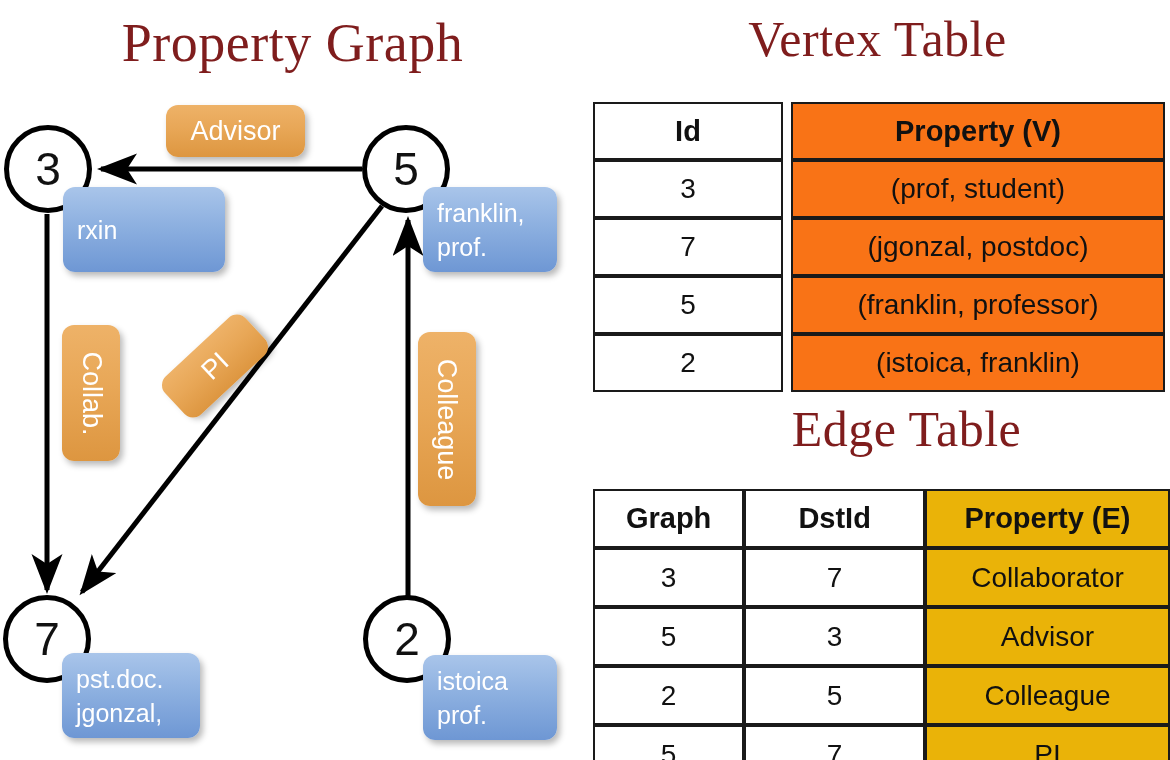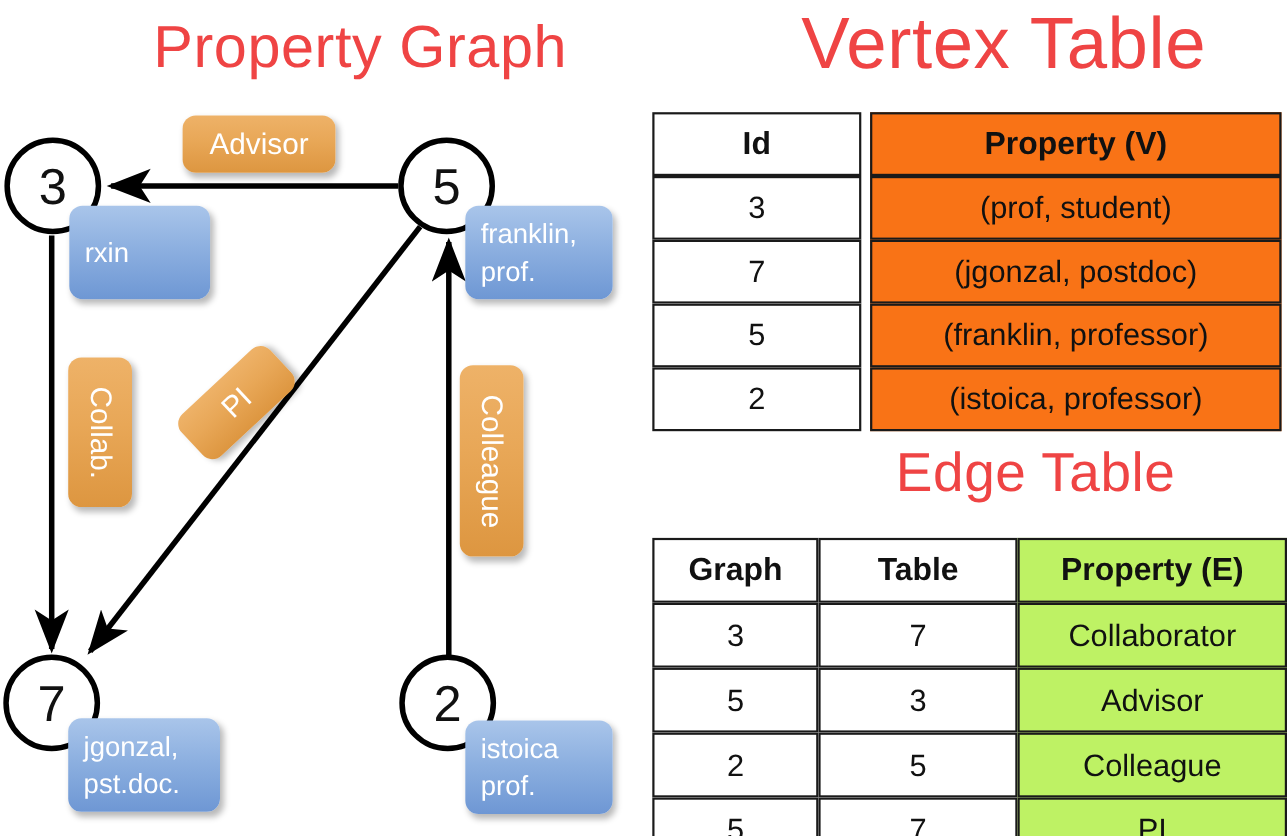--- a/index.html
+++ b/index.html
@@ -12,39 +12,38 @@
     height: 760px;
     position: relative;
     overflow: hidden;
     font-family: "Liberation Sans", sans-serif;
     color: #000;
   }
 
   
   .title {
     position: absolute;
-    font-family: Liberation Sans, sans-serif;
+    font-family: Liberation Serif, serif;
     font-weight: 300;
-    color: #ef4444;
+    color: #7f1d1d;
     white-space: nowrap;
     letter-spacing: 0.5px;
-    margin-left: 35px;
   }
   #title-property-graph {
     left: 0; top: 13px;
     width: 585px;
     text-align: center;
     font-size: 54px;
     line-height: 60px;
   }
   #title-vertex-table {
     left: 585px; top: 10px;
     width: 585px;
     text-align: center;
-    font-size: 66px;
+    font-size: 50px;
     line-height: 58px;
   }
   #title-edge-table {
     left: 614px; top: 400px;
     width: 585px;
     text-align: center;
     font-size: 50px;
     line-height: 58px;
   }
 
@@ -140,21 +139,21 @@
   .tbl th {
     font-weight: 700;
     font-size: 29px;
   }
   .spacer-col {
     border: none !important;
     width: 8px;
     background: transparent;
   }
   .cell-blue { background: #f97316; }
-  .cell-peach { background: #bef264; margin-top: 36px; }
+  .cell-peach { background: #eab308; margin-top: 36px; }
   .cell-white { background: #ffffff; }
 
   #vertex-table {
     left: 593px; top: 102px;
   }
   #vertex-table .c-id { width: 186px; height: 54px; }
   #vertex-table .c-prop { width: 370px; height: 54px; }
 
   #edge-table {
     left: 593px; top: 489px;
@@ -188,32 +187,32 @@
     <line x1="382" y1="206" x2="82" y2="592" stroke="#000" stroke-width="5" marker-end="url(#arrowhead)"></line>
 
     <line x1="408" y1="596" x2="408" y2="220" stroke="#000" stroke-width="5" marker-end="url(#arrowhead)"></line>
   </svg>
 
   <div class="node-circle" style="left:4px;  top:125px;">3</div>
   <div class="node-circle" style="left:362px; top:125px;">5</div>
   <div class="node-circle" style="left:3px;   top:595px;">7</div>
   <div class="node-circle" style="left:363px; top:595px;">2</div>
 
-  <div class="prop-box blue" style="left:63px; top:187px; width:128px; height:85px;">
+  <div class="prop-box blue" style="left:63px; top:187px; width:162px; height:85px;">
     <span class="line">rxin</span>
   </div>
 
   <div class="prop-box blue" style="left:423px; top:187px; width:134px; height:85px;">
     <span class="line">franklin,</span>
     <span class="line">prof.</span>
   </div>
 
   <div class="prop-box blue" style="left:62px; top:653px; width:138px; height:85px;">
+    <span class="line">pst.doc.</span>
     <span class="line">jgonzal,</span>
-    <span class="line">pst.doc.</span>
   </div>
 
   <div class="prop-box blue" style="left:423px; top:655px; width:134px; height:85px;">
     <span class="line">istoica</span>
     <span class="line">prof.</span>
   </div>
 
   <div class="edge-label" style="left:166px; top:105px; width:139px; height:52px;">
     <span>Advisor</span>
   </div>
@@ -252,30 +251,30 @@
       <td class="c-prop cell-blue">(jgonzal, postdoc)</td>
     </tr>
     <tr>
       <td class="c-id cell-white">5</td>
       <td class="spacer-col"></td>
       <td class="c-prop cell-blue">(franklin, professor)</td>
     </tr>
     <tr>
       <td class="c-id cell-white">2</td>
       <td class="spacer-col"></td>
-      <td class="c-prop cell-blue">(istoica, professor)</td>
+      <td class="c-prop cell-blue">(istoica, franklin)</td>
     </tr>
   </tbody>
 </table>
 
 <table class="tbl" id="edge-table">
   <thead>
     <tr>
       <th class="c-src cell-white">Graph</th>
-      <th class="c-dst cell-white">Table</th>
+      <th class="c-dst cell-white">DstId</th>
       <th class="c-prop cell-peach">Property (E)</th>
     </tr>
   </thead>
   <tbody>
     <tr>
       <td class="c-src cell-white">3</td>
       <td class="c-dst cell-white">7</td>
       <td class="c-prop cell-peach">Collaborator</td>
     </tr>
     <tr>

